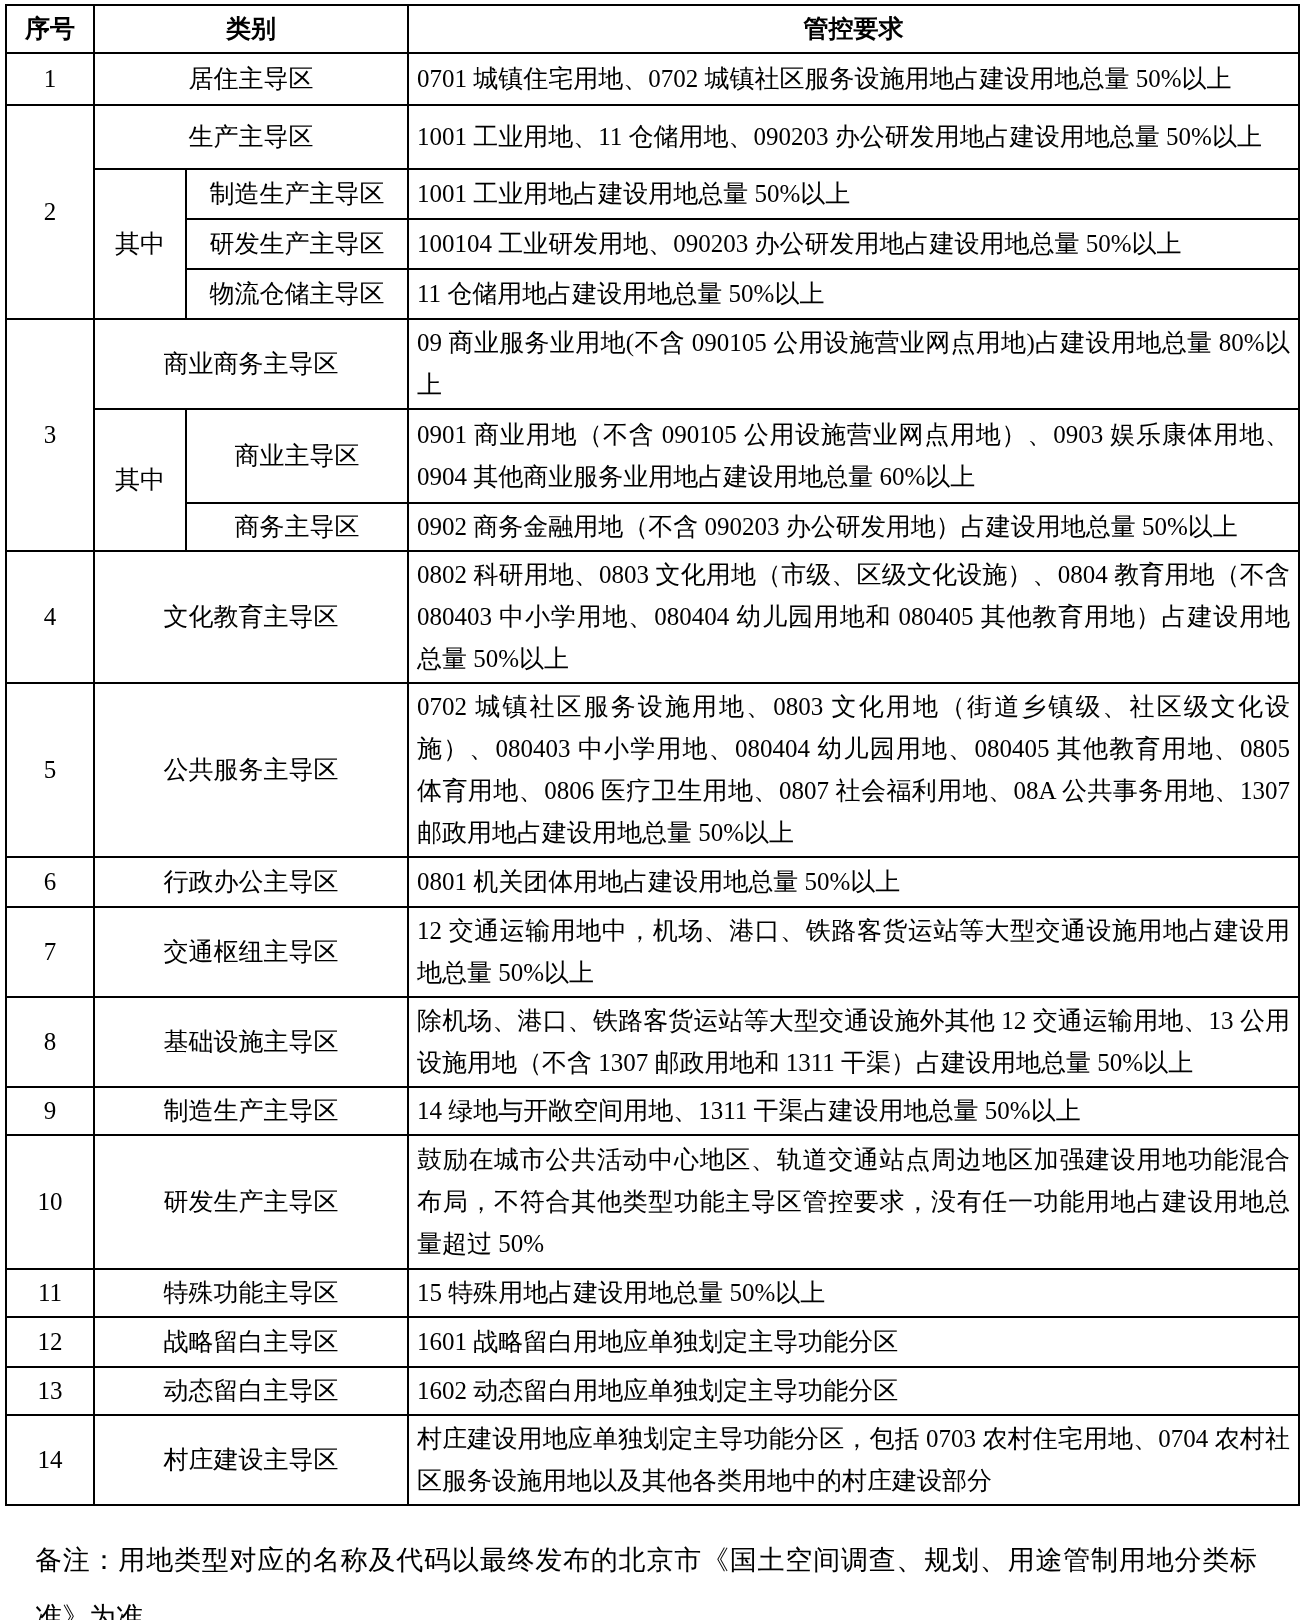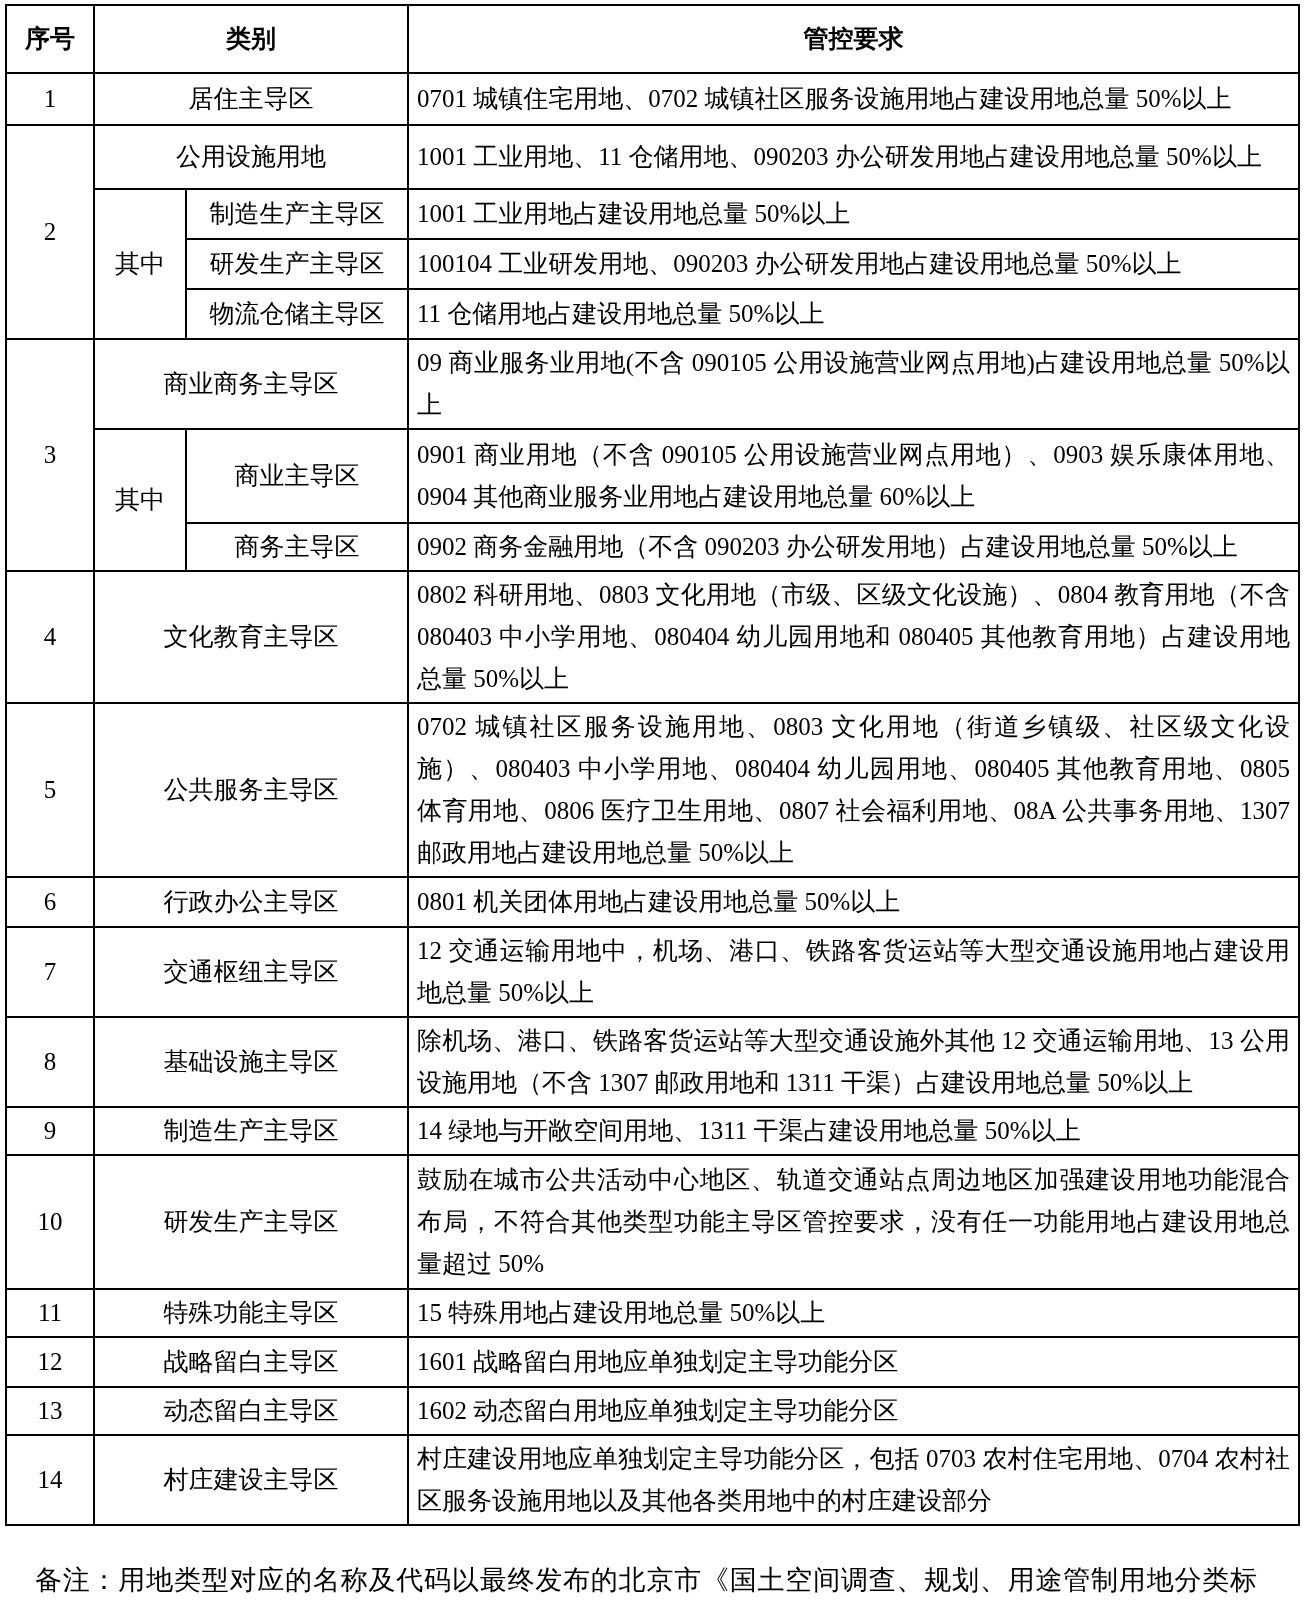--- a/index.html
+++ b/index.html
@@ -36,21 +36,21 @@
     font-size: 25px;
     line-height: 42px;
     vertical-align: middle;
     padding: 2px 8px;
     box-sizing: border-box;
     word-break: break-word;
   }
   table.doc-table th {
     font-weight: bold;
     text-align: center;
-    padding: 12px 4px;
+    padding: 2px 4px;
   }
   td.no, td.cat {
     text-align: center;
   }
   td.req {
     text-align: justify;
     text-justify: inter-ideograph;
     padding: 2px 14px 2px 14px;
     border-radius: 14px;
   }
@@ -103,41 +103,41 @@
     </tr>
 
     <tr class="h-r1">
       <td class="no">1</td>
       <td class="cat" colspan="2">居住主导区</td>
       <td class="req">0701 城镇住宅用地、0702 城镇社区服务设施用地占建设用地总量 50%以上</td>
     </tr>
 
     <tr class="h-r2">
       <td class="no" rowspan="4">2</td>
-      <td class="cat" colspan="2">公用设施用地</td>
+      <td class="cat" colspan="2">生产主导区</td>
       <td class="req">1001 工业用地、11 仓储用地、090203 办公研发用地占建设用地总量 50%以上</td>
     </tr>
     <tr class="h-s1">
       <td class="cat" rowspan="3">其中</td>
       <td class="cat">制造生产主导区</td>
       <td class="req">1001 工业用地占建设用地总量 50%以上</td>
     </tr>
     <tr class="h-s1">
       <td class="cat">研发生产主导区</td>
       <td class="req">100104 工业研发用地、090203 办公研发用地占建设用地总量 50%以上</td>
     </tr>
     <tr class="h-s1">
       <td class="cat">物流仓储主导区</td>
       <td class="req">11 仓储用地占建设用地总量 50%以上</td>
     </tr>
 
     <tr class="h-r3">
       <td class="no" rowspan="3">3</td>
       <td class="cat" colspan="2">商业商务主导区</td>
-      <td class="req">09 商业服务业用地(不含 090105 公用设施营业网点用地)占建设用地总量 50%以上</td>
+      <td class="req">09 商业服务业用地(不含 090105 公用设施营业网点用地)占建设用地总量 80%以上</td>
     </tr>
     <tr class="h-r3a">
       <td class="cat" rowspan="2">其中</td>
       <td class="cat">商业主导区</td>
       <td class="req">0901 商业用地（不含 090105 公用设施营业网点用地）、0903 娱乐康体用地、0904 其他商业服务业用地占建设用地总量 60%以上</td>
     </tr>
     <tr class="h-r3b">
       <td class="cat">商务主导区</td>
       <td class="req">0902 商务金融用地（不含 090203 办公研发用地）占建设用地总量 50%以上</td>
     </tr>

